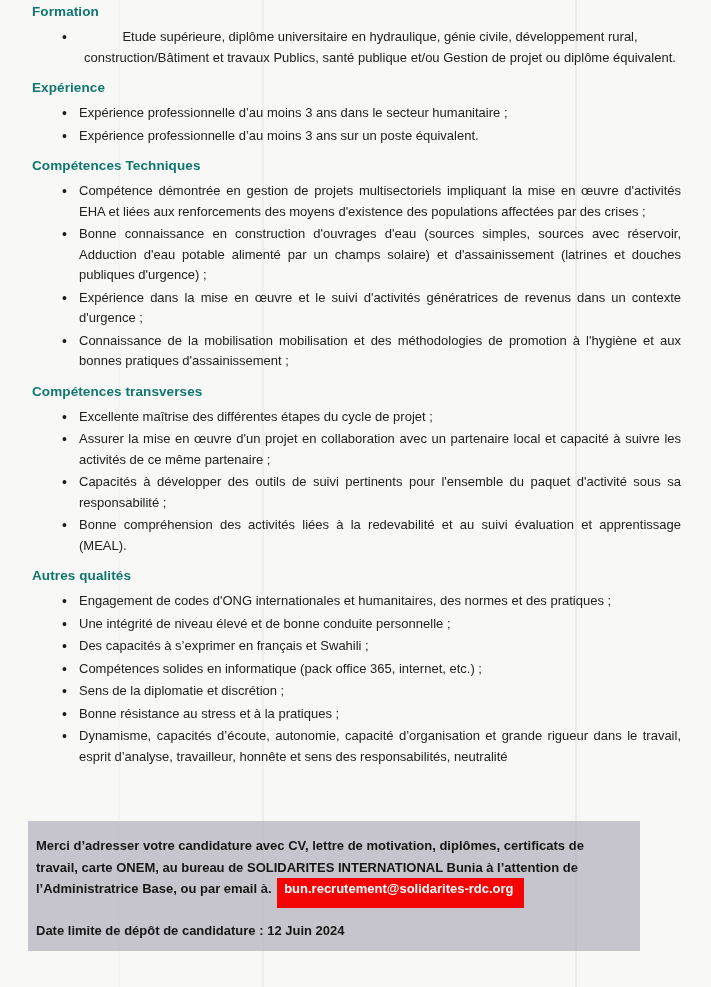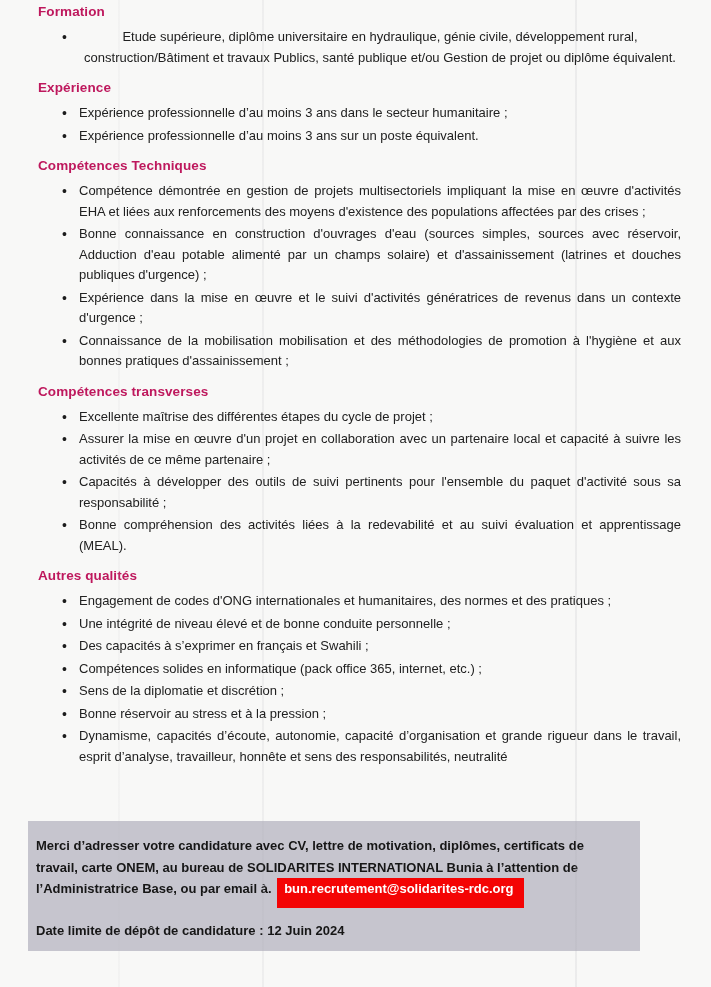--- a/index.html
+++ b/index.html
@@ -22,22 +22,22 @@
   
   .fold { position: absolute; top: 0; bottom: 0; width: 2px; pointer-events: none; }
   .fold-1 { left: 262px; background: linear-gradient(to right, rgba(175,175,182,0.0), rgba(175,175,182,0.28), rgba(175,175,182,0.0)); }
   .fold-2 { left: 575px; background: linear-gradient(to right, rgba(170,170,178,0.0), rgba(170,170,178,0.32), rgba(170,170,178,0.0)); }
   .fold-3 { left: 118px; background: linear-gradient(to right, rgba(185,185,190,0.0), rgba(185,185,190,0.18), rgba(185,185,190,0.0)); }
 
   .doc-section { margin: 0 0 12px 0; }
   h2.heading {
     font-size: 13.5px;
     font-weight: 700;
-    color: #be185d;
-    margin: 0 0 8px 10px;
+    color: #0f766e;
+    margin: 0 0 8px 4px;
     letter-spacing: 0.1px;
   }
   ul.bullets { list-style: none; margin: 0; padding: 0; }
   ul.bullets li {
     position: relative;
     margin: 0 0 2px 51px;
     padding: 0;
     line-height: 20.5px;
     text-align: justify;
     max-width: 602px;
@@ -124,21 +124,21 @@
   </section>
 
   <section class="doc-section">
     <h2 class="heading">Autres qualités</h2>
     <ul class="bullets">
       <li>Engagement de codes d'ONG internationales et humanitaires, des normes et des pratiques ;</li>
       <li>Une intégrité de niveau élevé et de bonne conduite personnelle ;</li>
       <li>Des capacités à s’exprimer en français et Swahili ;</li>
       <li>Compétences solides en informatique (pack office 365, internet, etc.) ;</li>
       <li>Sens de la diplomatie et discrétion ;</li>
-      <li>Bonne réservoir au stress et à la pression ;</li>
+      <li>Bonne résistance au stress et à la pratiques ;</li>
       <li>Dynamisme, capacités d’écoute, autonomie, capacité d’organisation et grande rigueur dans le travail, esprit d’analyse, travailleur, honnête et sens des responsabilités, neutralité</li>
     </ul>
   </section>
 
   <div class="apply-box">
     <p class="apply-text"><span>Merci d’adresser votre candidature avec CV, lettre de motivation, diplômes, certificats de travail, carte ONEM, au bureau de SOLIDARITES INTERNATIONAL  Bunia à l’attention de l’Administratrice Base, ou par email à.</span> <span class="email-chip">bun.recrutement@solidarites-rdc.org</span></p>
     <p class="deadline">Date limite de dépôt de candidature : 12 Juin 2024</p>
   </div>
 
 </div>

